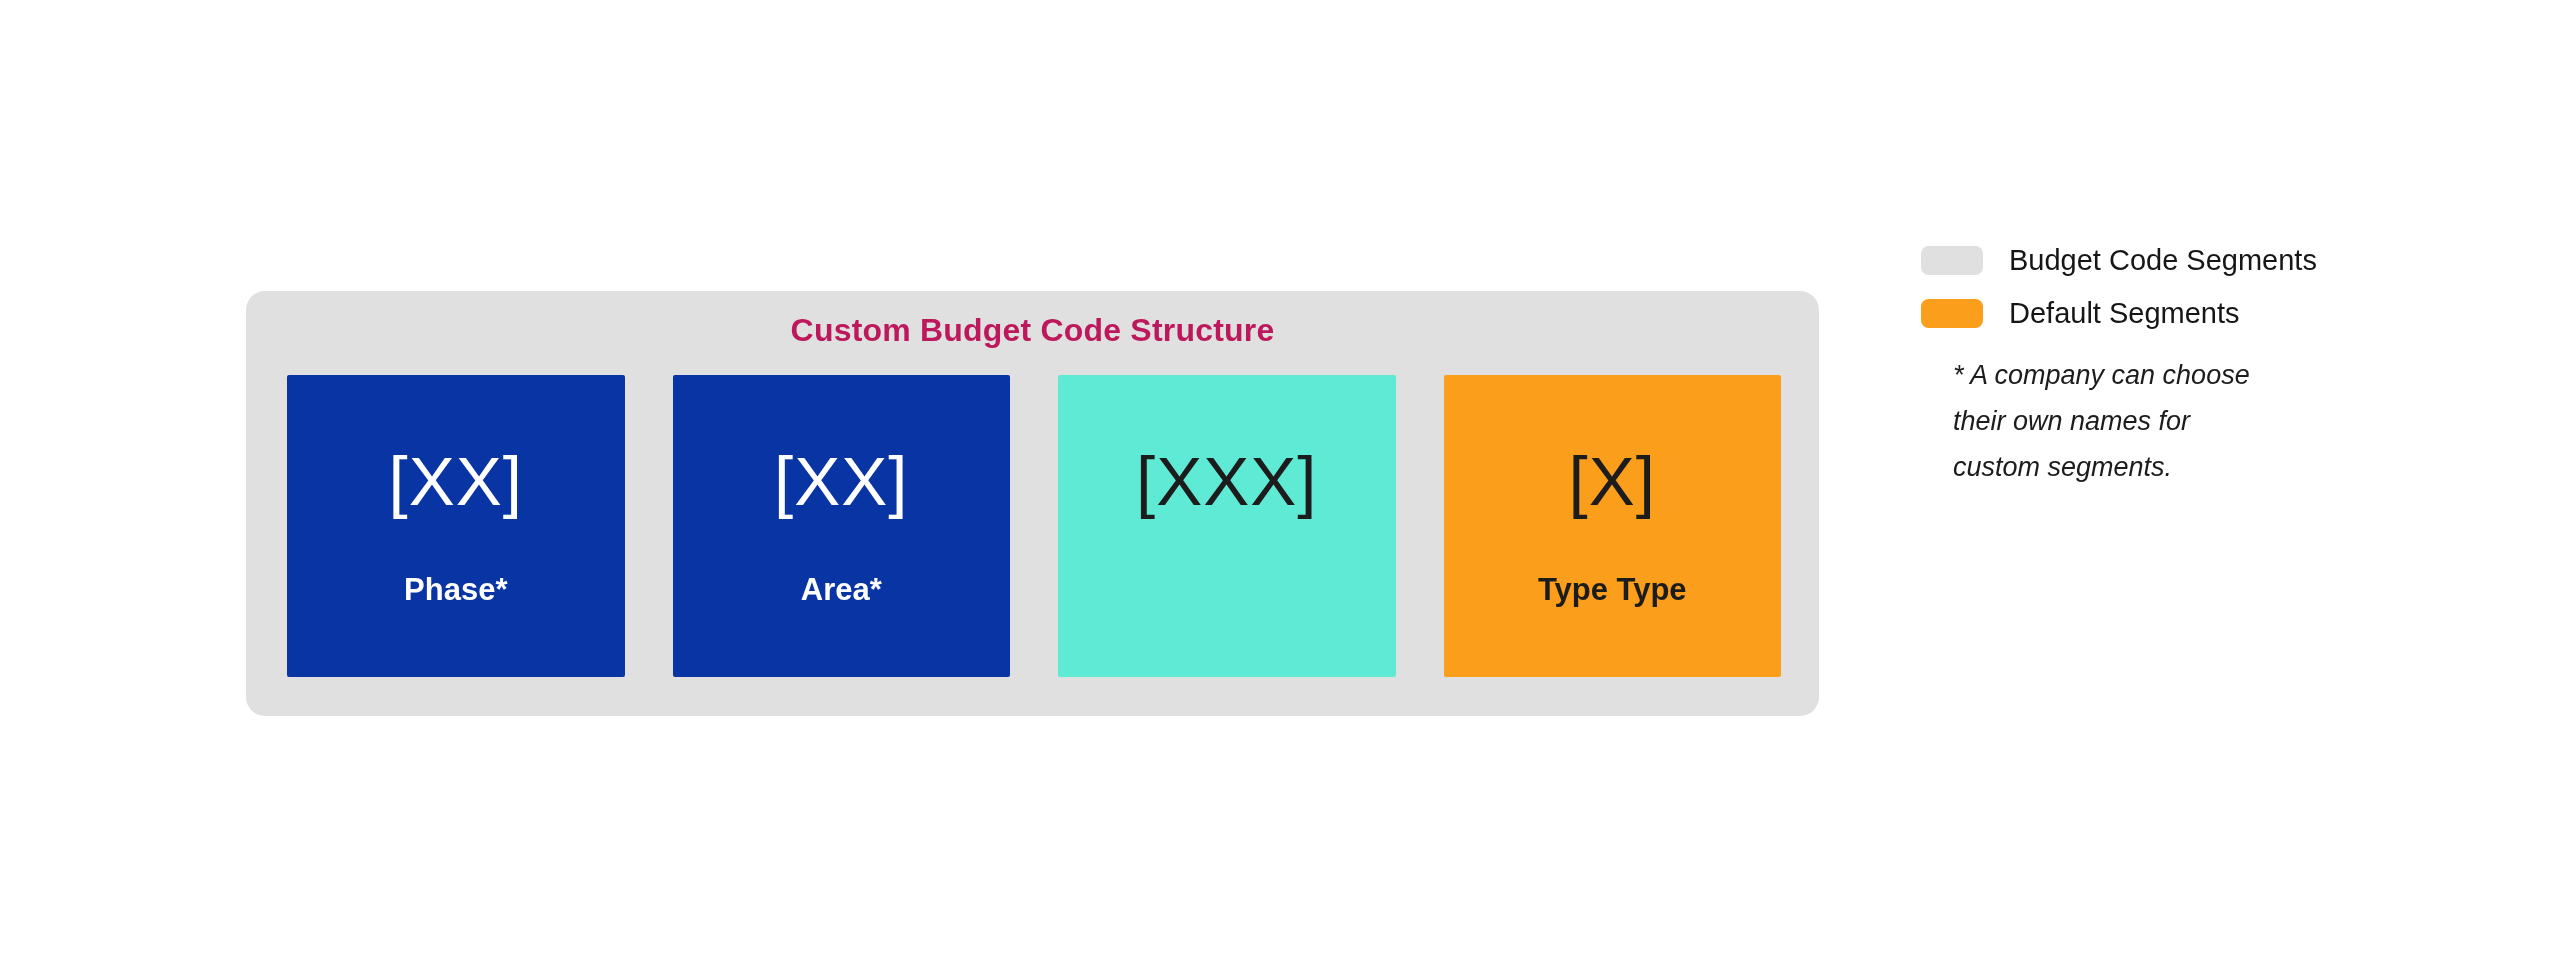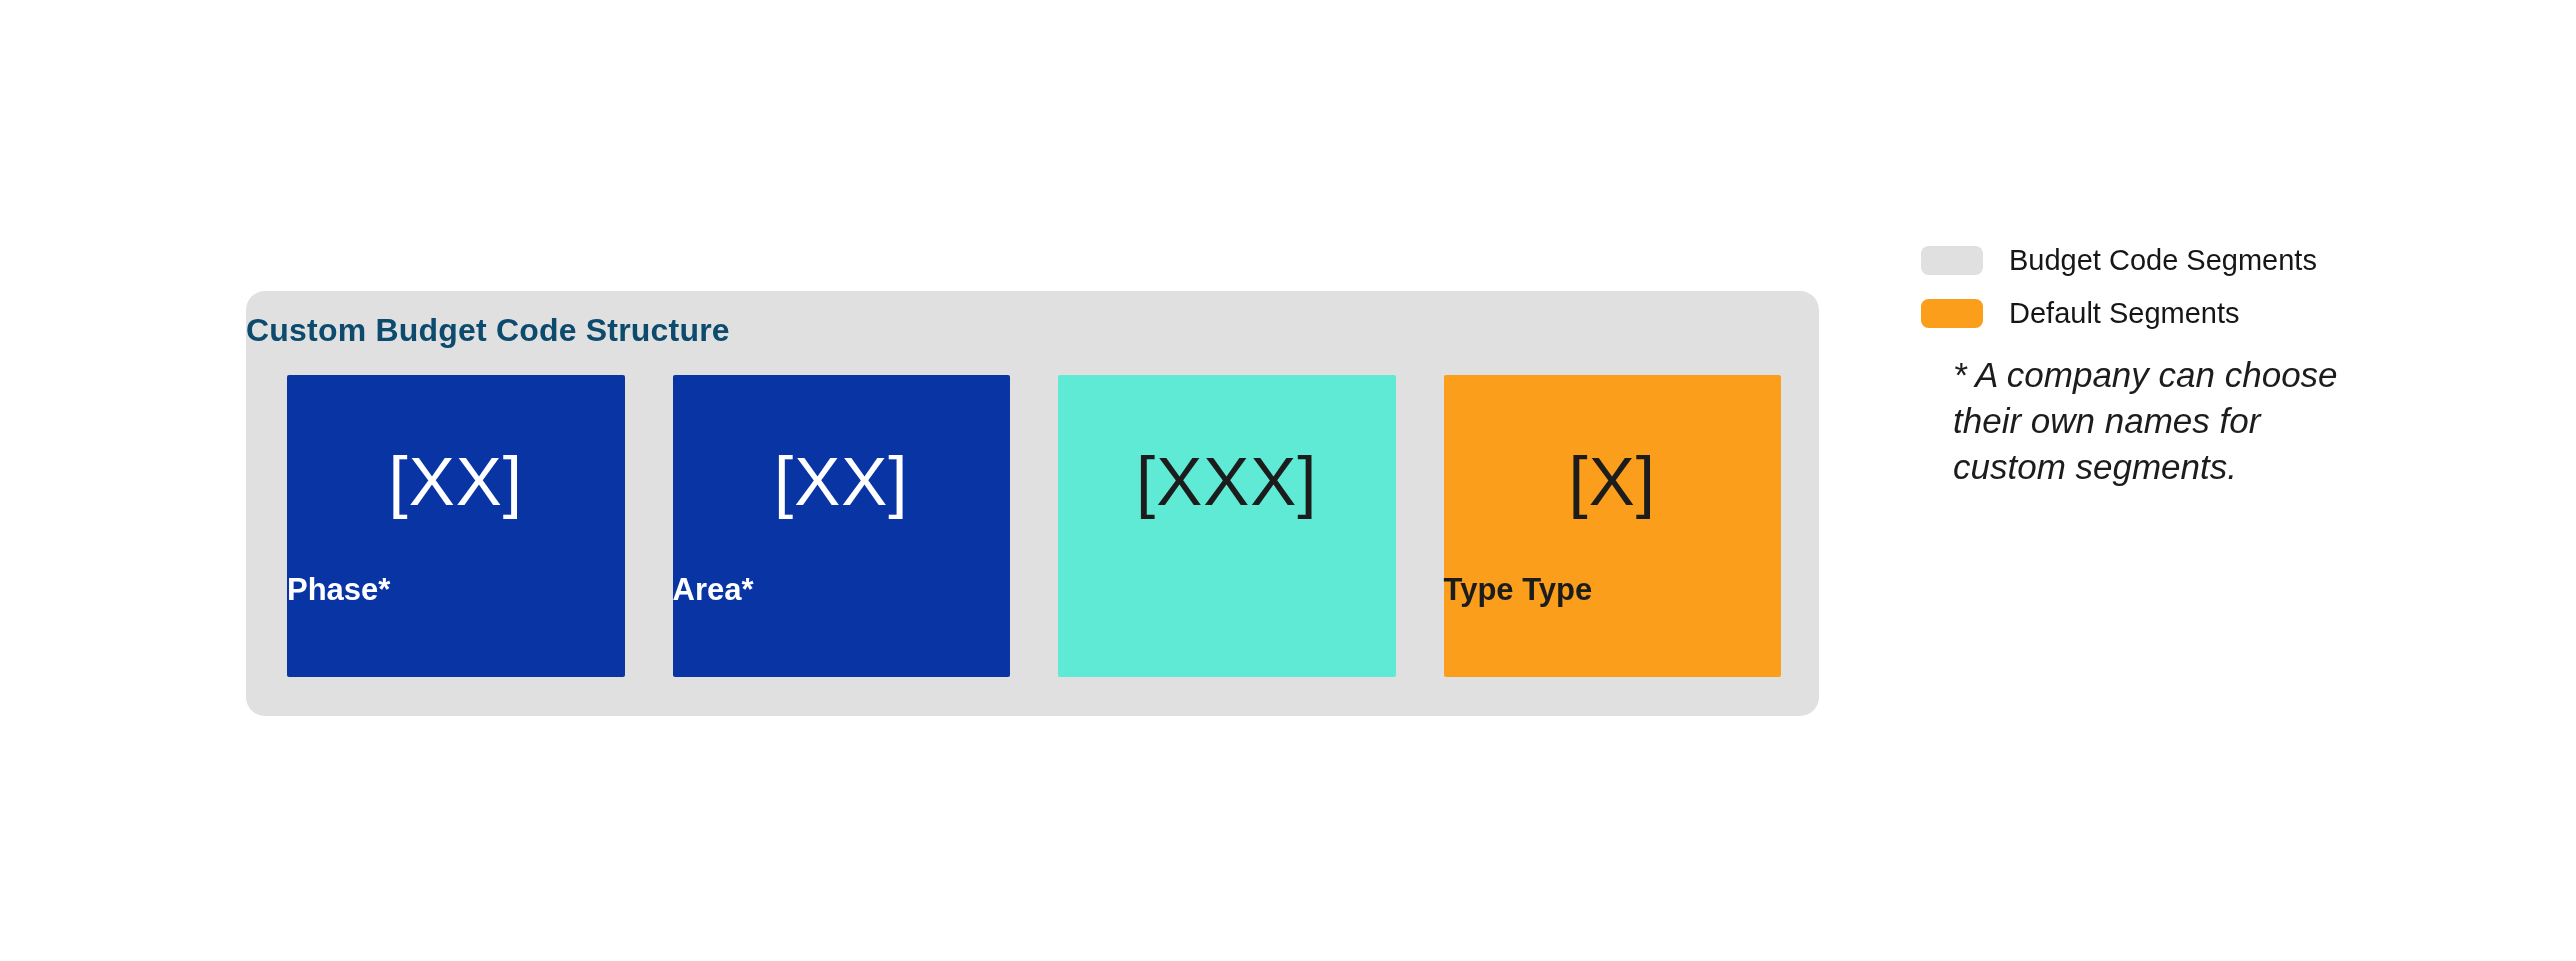--- a/index.html
+++ b/index.html
@@ -22,24 +22,24 @@
     top: 291px;
     width: 1573px;
     height: 425px;
     border-radius: 19px;
   }
   .panel-title {
     position: absolute;
     top: 21px;
     left: 0;
     right: 0;
-    text-align: left;
+    text-align: center;
     font-size: 32px;
     font-weight: bold;
-    color: #0c4a6e;
+    color: #be185d;
     letter-spacing: 0.2px;
   }
   .segments {
     position: absolute;
     left: 41px;
     right: 38px;
     top: 84px;
     height: 302px;
     display: flex;
     gap: 48px;
@@ -58,21 +58,21 @@
     font-size: 69px;
     font-weight: 500;
     line-height: 1.05;
     letter-spacing: 1px;
   }
   .segment-label {
     position: absolute;
     top: 197px;
     left: 0;
     right: 0;
-    text-align: left;
+    text-align: center;
     font-size: 31px;
     font-weight: bold;
   }
   .seg-custom .segment-code,
   .seg-custom .segment-label { color: #ffffff; }
   .seg-default .segment-code,
   .seg-default .segment-label { color: #1c1c1c; }
 
   
   .legend {
@@ -96,21 +96,21 @@
   .legend-label {
     font-size: 29px;
     line-height: 29px;
     color: #161616;
     white-space: nowrap;
   }
   .legend-note {
     margin-top: 23px;
     margin-left: 32px;
     font-style: italic;
-    font-size: 35px;
+    font-size: 27px;
     line-height: 46px;
     color: #1c1c1c;
     white-space: nowrap;
   }
 </style>
 </head>
 <body>
 
 <div class="panel" style="background-color: rgb(224, 224, 224);">
 

